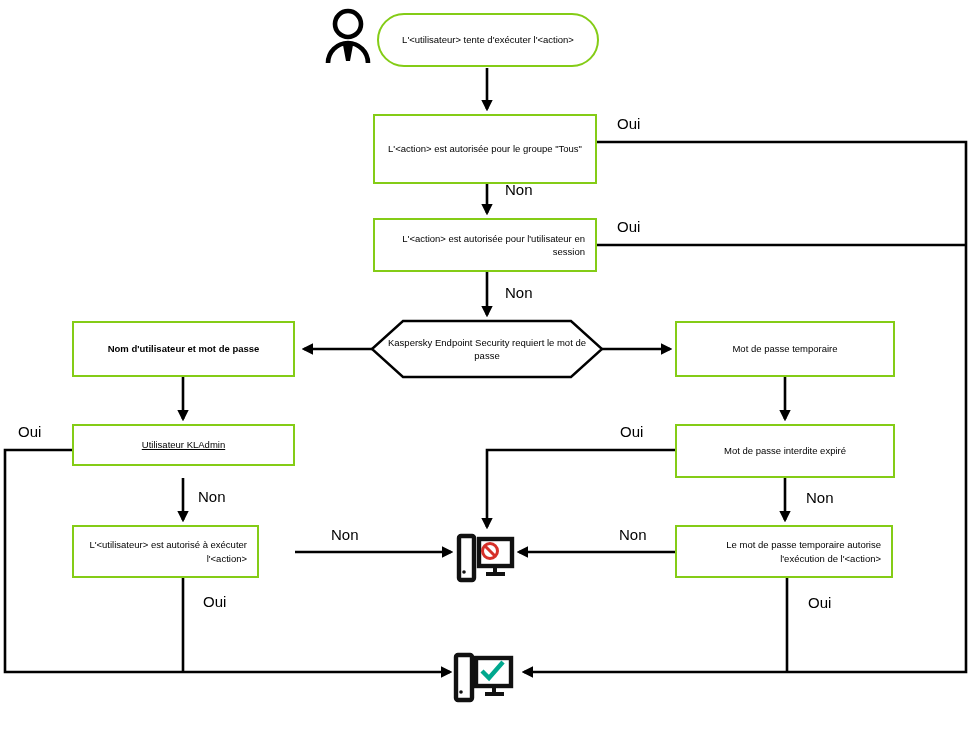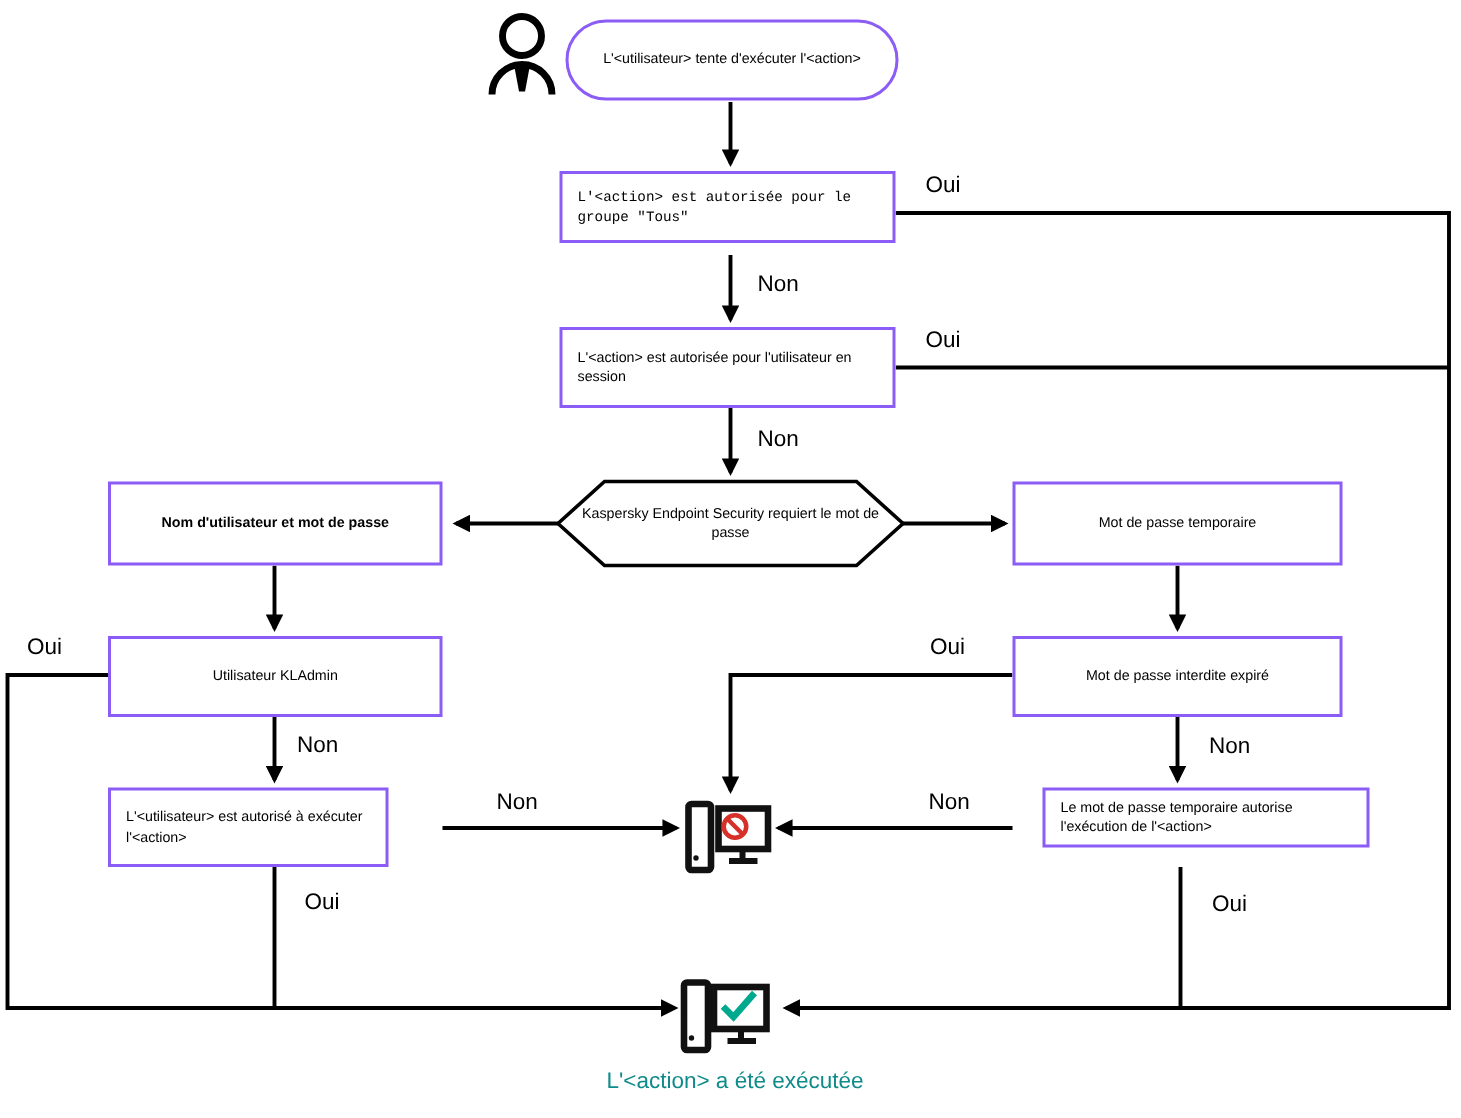--- a/index.html
+++ b/index.html
@@ -3,23 +3,23 @@
 <meta charset="utf-8">
 <style>
   html,body{margin:0;padding:0;background:#fff;}
   #canvas{
     position:relative;width:974px;height:745px;background:#fff;overflow:hidden;
     font-family:"Liberation Sans",sans-serif;color:#000;
   }
   #wires{position:absolute;left:0;top:0;z-index:1;}
   .node{
     position:absolute;z-index:2;box-sizing:border-box;
-    border:2px solid #8b5cf6;background:#fff;
+    border:2px solid #84cc16;background:#fff;
     display:flex;align-items:center;justify-content:center;
-    text-align:left;font-size:9.5px;line-height:1.4;padding:3px 10px;
+    text-align:right;font-size:9.5px;line-height:1.4;padding:3px 10px;
   }
   .stadium{border-radius:28px;}
   .hex-text{
     position:absolute;z-index:2;display:flex;align-items:center;justify-content:center;
     text-align:center;font-size:9.5px;line-height:1.4;background:transparent;
   }
   .edge-label{position:absolute;z-index:3;font-size:15px;line-height:1;}
   .status-text{position:absolute;z-index:3;font-size:15px;text-align:center;}
   #forbidden-text{color:#c75450;}
   #executed-text{color:#0f8b8b;}
@@ -81,46 +81,45 @@
       <path d="M494,686 V693" stroke="#111" stroke-width="4"></path>
       <path d="M485,694 H504" stroke="#111" stroke-width="4"></path>
       <rect x="456" y="655" width="16" height="45" rx="2" fill="#fff" stroke="#111" stroke-width="4.4"></rect>
       <circle cx="461" cy="692" r="1.8" fill="#111"></circle>
       <path d="M482,671 L489,678 L503,662" fill="none" stroke="#00a88e" stroke-width="4.4"></path>
     </g>
   </svg>
 
   <div class="node stadium" style="left:377px;top:13px;width:222px;height:54px;">L'&lt;utilisateur&gt; tente d'exécuter l'&lt;action&gt;</div>
 
-  <div class="node" style="left:373px;top:114px;width:224px;height:48px;font-family:Liberation Mono, monospace;">L'&lt;action&gt; est autorisée pour le groupe "Tous"</div>
+  <div class="node" style="left:373px;top:114px;width:224px;height:70px;">L'&lt;action&gt; est autorisée pour le groupe "Tous"</div>
 
   <div class="node" style="left:373px;top:218px;width:224px;height:54px;">L'&lt;action&gt; est autorisée pour l'utilisateur en session</div>
 
   <div class="hex-text" style="left:382px;top:328px;width:210px;height:42px;">Kaspersky Endpoint Security requiert le mot de passe</div>
 
   <div class="node" style="left:72px;top:321px;width:223px;height:56px;font-weight:bold;">Nom d'utilisateur et mot de passe</div>
 
   <div class="node" style="left:675px;top:321px;width:220px;height:56px;">Mot de passe temporaire</div>
 
-  <div class="node" style="left:72px;top:424px;width:223px;height:54px;">Utilisateur KLAdmin</div>
+  <div class="node" style="left:72px;top:424px;width:223px;height:42px;text-decoration:underline;">Utilisateur KLAdmin</div>
 
   <div class="node" style="left:675px;top:424px;width:220px;height:54px;">Mot de passe interdite expiré</div>
 
   <div class="node" style="left:72px;top:525px;width:187px;height:53px;">L'&lt;utilisateur&gt; est autorisé à exécuter l'&lt;action&gt;</div>
 
-  <div class="node" style="left:695px;top:525px;width:218px;height:40px;">Le mot de passe temporaire autorise l'exécution de l'&lt;action&gt;</div>
+  <div class="node" style="left:675px;top:525px;width:218px;height:53px;">Le mot de passe temporaire autorise l'exécution de l'&lt;action&gt;</div>
 
   <div class="edge-label" style="left:617px;top:116px;">Oui</div>
   <div class="edge-label" style="left:505px;top:182px;">Non</div>
   <div class="edge-label" style="left:617px;top:219px;">Oui</div>
   <div class="edge-label" style="left:505px;top:285px;">Non</div>
   <div class="edge-label" style="left:18px;top:424px;">Oui</div>
   <div class="edge-label" style="left:198px;top:489px;">Non</div>
   <div class="edge-label" style="left:620px;top:424px;">Oui</div>
   <div class="edge-label" style="left:806px;top:490px;">Non</div>
   <div class="edge-label" style="left:331px;top:527px;">Non</div>
   <div class="edge-label" style="left:203px;top:594px;">Oui</div>
   <div class="edge-label" style="left:619px;top:527px;">Non</div>
   <div class="edge-label" style="left:808px;top:595px;">Oui</div>
 
-  <div id="executed-text" class="status-text" style="left:340px;top:712px;width:300px;">L'&lt;action&gt; a été exécutée</div>
 
 </div>
 
 </body></html>

